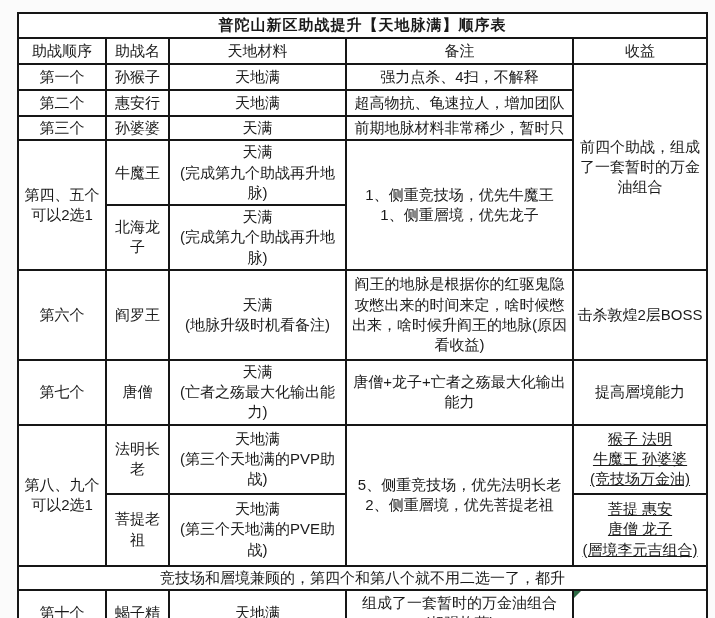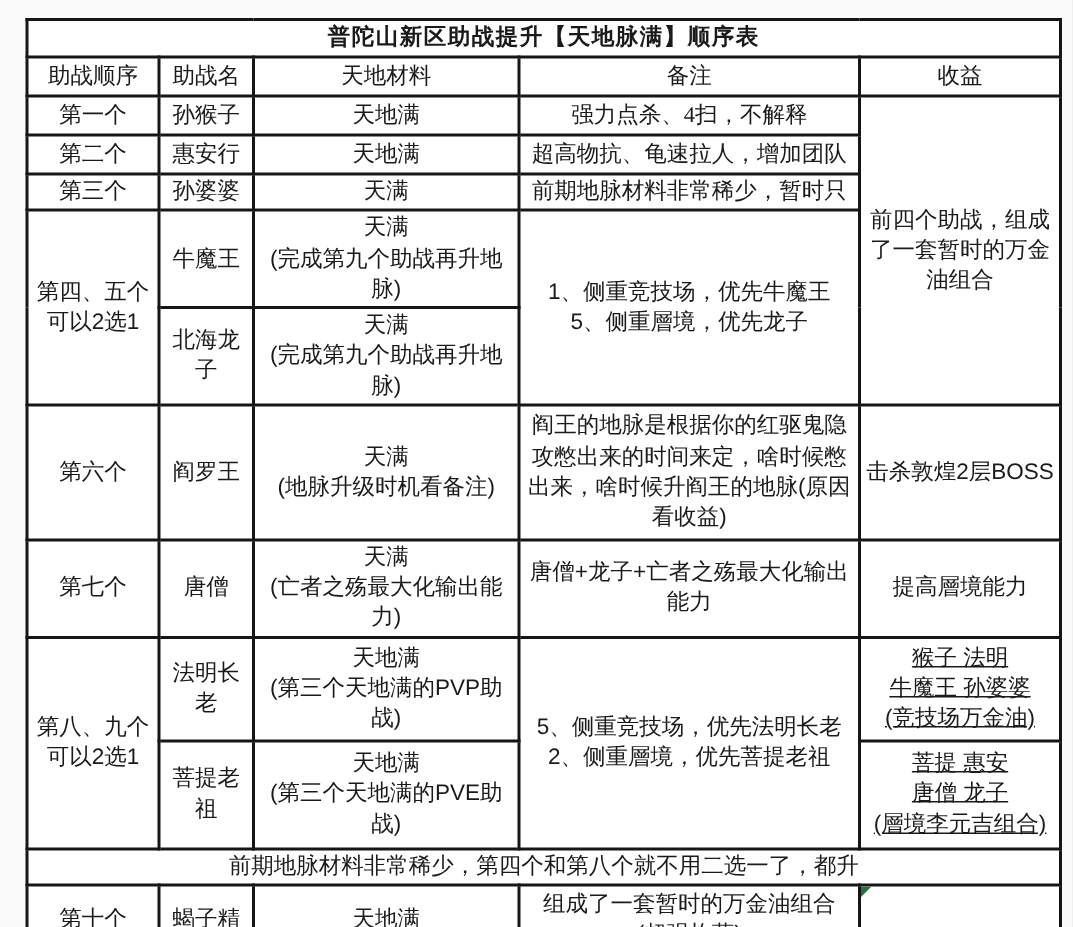--- a/index.html
+++ b/index.html
@@ -14,21 +14,21 @@
     border-collapse:collapse;table-layout:fixed;background:#ffffff;
   }
   #helper-table td{
     border:2px solid #161616;
     text-align:center;vertical-align:middle;
     font-size:15px;line-height:1.35;
     padding:1px 3px;overflow:hidden;
   }
   .title-cell{font-weight:bold;font-size:20px;letter-spacing:1px;}
   .left{text-align:left;}
-  .clip1{white-space:nowrap;overflow:hidden;font-family:Liberation Serif, serif;}
+  .clip1{white-space:nowrap;overflow:hidden;}
   .benefit-wrap{line-height:1.75;}
   .note-tall{line-height:1.45;}
   .mat-line{line-height:1.45;}
   .b3line{line-height:1.55;text-decoration:underline;}
   .corner-cell{position:relative;}
   .corner-flag{
     position:absolute;top:0;left:0;width:0;height:0;
     border-left:7px solid #2f6b45;border-bottom:7px solid transparent;
   }
 </style>
@@ -85,21 +85,21 @@
         <div>第四、五个</div>
         <div>可以2选1</div>
       </td>
       <td>牛魔王</td>
       <td class="mat-line">
         <div>天满</div>
         <div>(完成第九个助战再升地脉)</div>
       </td>
       <td rowspan="2" class="left">
         <div>1、侧重竞技场，优先牛魔王</div>
-        <div>5、侧重層境，优先龙子</div>
+        <div>1、侧重層境，优先龙子</div>
       </td>
     </tr>
 
     <tr style="height:50px">
       <td>北海龙子</td>
       <td class="mat-line">
         <div>天满</div>
         <div>(完成第九个助战再升地脉)</div>
       </td>
     </tr>
@@ -154,21 +154,21 @@
         <div>(第三个天地满的PVE助战)</div>
       </td>
       <td class="b3line">
         <div>菩提 惠安</div>
         <div>唐僧 龙子</div>
         <div>(層境李元吉组合)</div>
       </td>
     </tr>
 
     <tr style="height:23px">
-      <td colspan="5" class="clip1">前期地脉材料非常稀少，第四个和第八个就不用二选一了，都升</td>
+      <td colspan="5" class="clip1">竞技场和層境兼顾的，第四个和第八个就不用二选一了，都升</td>
     </tr>
 
     <tr style="height:46px">
       <td>第十个</td>
       <td>蝎子精</td>
       <td>天地满</td>
       <td>
         <div>组成了一套暂时的万金油组合</div>
         <div>(超强炸蓝)</div>
       </td>

